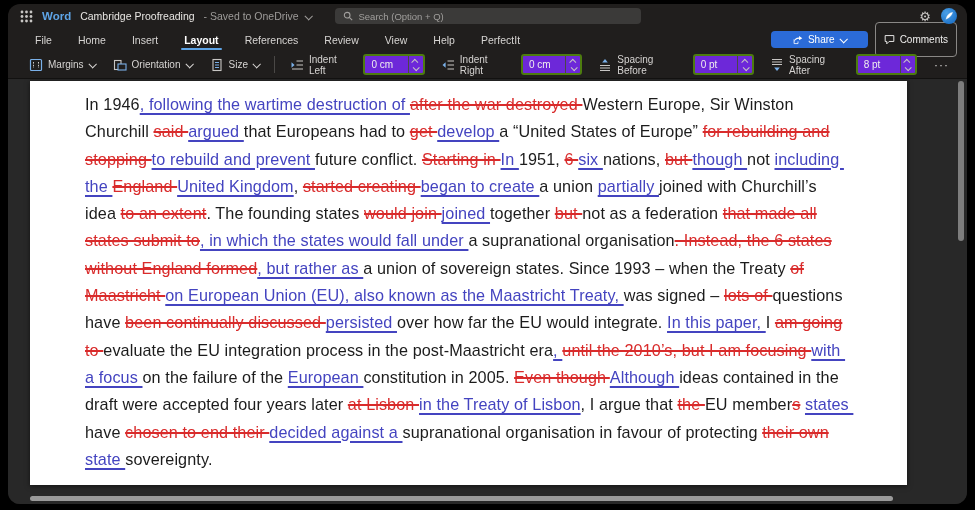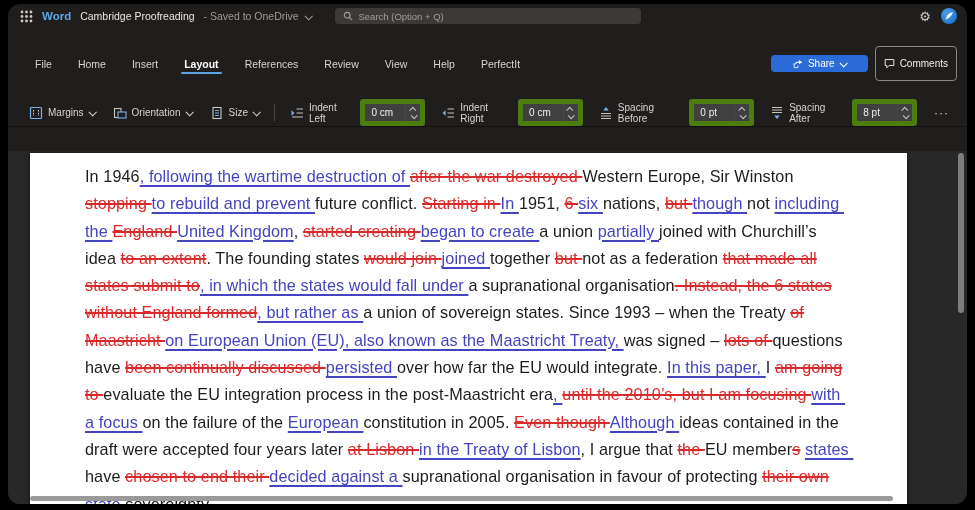--- a/index.html
+++ b/index.html
@@ -1,18 +1,18 @@
 <!DOCTYPE html>
 <html style="--del: #d92b2b; --ins: #4444c0;"><head>
 <meta charset="utf-8">
 <style>
   html,body{margin:0;padding:0;background:#000;width:975px;height:510px;overflow:hidden;
     font-family:"Liberation Sans",sans-serif;}
   .window{position:absolute;left:8px;top:4px;width:959px;height:500px;border-radius:12px;
-    background:#201e1d;overflow:hidden;display:flex;flex-direction:column;gap:24px;}
+    background:#201e1d;overflow:hidden;display:flex;flex-direction:column;}
   
   .topbar{height:24px;display:flex;align-items:center;padding:0 10px 0 12px;position:relative;flex:0 0 auto;}
   .tb-left{display:flex;align-items:center;gap:9px;}
   .app-name{color:#5ea4e6;font-size:11.5px;font-weight:bold;}
   .doc-title{color:#e8e6e3;font-size:10.5px;}
   .saved{color:#9d9b99;font-size:10.5px;}
   .chev{display:inline-block;width:5px;height:5px;border-right:1.3px solid currentColor;
     border-bottom:1.3px solid currentColor;transform:rotate(45deg) translateY(-1px);}
   .saved-chev{color:#9d9b99;margin-left:3px;}
   .tb-center{position:absolute;left:50%;transform:translateX(-50%);top:4px;}
@@ -36,21 +36,21 @@
   .btn-comments{display:flex;align-items:center;gap:5px;background:transparent;color:#f0efee;
     border:1px solid #8a8886;border-radius:4px;height:35px;padding:0 8px;font-size:10px;
     font-family:inherit;cursor:pointer;}
   
   .ribbon{height:27px;display:flex;align-items:center;gap:4px;padding:0 10px 0 14px;flex:0 0 auto;
     border-bottom:1px solid #121110;}
   .rb-btn{display:flex;align-items:center;gap:5px;background:none;border:none;color:#d6d4d2;
     font-size:10px;font-family:inherit;height:21px;padding:0 7px;border-radius:3px;cursor:pointer;}
   .rb-label{display:flex;align-items:center;gap:5px;color:#d6d4d2;font-size:10px;padding:0 4px 0 7px;}
   .rb-div{width:1px;height:17px;background:#4a4846;margin:0 4px;}
-  .spin{display:flex;align-items:center;background:#404040;border:5px solid #4d7c0f;border-radius:3px;
+  .spin{display:flex;align-items:center;background:#6d28d9;border:2px solid #4d7c0f;border-radius:3px;
     height:17px;width:58px;margin-right:5px;cursor:text;}
   .spin-val{flex:1;color:#f0efee;font-size:10px;padding-left:6px;}
   .spin-arrows{display:flex;flex-direction:column;justify-content:center;gap:2px;width:14px;height:100%;
     border-left:1px solid #4a4846;align-items:center;cursor:pointer;}
   .sa{width:4px;height:4px;border-right:1.2px solid #c8c6c4;border-bottom:1.2px solid #c8c6c4;}
   .sa.up{transform:rotate(-135deg) translateY(-1px);}
   .sa.down{transform:rotate(45deg) translateY(-1px);}
   .rb-more{color:#d6d4d2;font-size:12px;letter-spacing:1px;background:none;border:none;
     padding:0 8px;cursor:pointer;font-family:inherit;}
   
@@ -248,20 +248,21 @@
           <span class="sa up"></span>
           <span class="sa down"></span>
         </span>
     </div>
     <button class="rb-more">···</button>
   </div>
 
   <div class="canvas">
     <div class="page">
         <div class="line"><span class="norm">In 1946</span><span class="ins">, following the wartime destruction of </span><span class="del">after the war destroyed </span><span class="norm">Western Europe, Sir Winston</span></div>
+        <div class="line"><span class="norm">Churchill </span><span class="del">said </span><span class="ins">argued </span><span class="norm">that Europeans had to </span><span class="del">get </span><span class="ins">develop </span><span class="norm">a “United States of Europe” </span><span class="del">for rebuilding and</span></div>
         <div class="line"><span class="del">stopping </span><span class="ins">to rebuild and prevent </span><span class="norm">future conflict. </span><span class="del">Starting in </span><span class="ins">In </span><span class="norm">1951, </span><span class="del">6 </span><span class="ins">six </span><span class="norm">nations, </span><span class="del">but </span><span class="ins">though </span><span class="norm">not </span><span class="ins">including </span></div>
         <div class="line"><span class="ins">the </span><span class="del">England </span><span class="ins">United Kingdom</span><span class="norm">, </span><span class="del">started creating </span><span class="ins">began to create </span><span class="norm">a union </span><span class="ins">partially </span><span class="norm">joined with Churchill’s</span></div>
         <div class="line"><span class="norm">idea </span><span class="del">to an extent</span><span class="norm">. The founding states </span><span class="del">would join </span><span class="ins">joined </span><span class="norm">together </span><span class="del">but </span><span class="norm">not as a federation </span><span class="del">that made all</span></div>
         <div class="line"><span class="del">states submit to</span><span class="ins">, in which the states would fall under </span><span class="norm">a supranational organisation</span><span class="del">. Instead, the 6 states</span></div>
         <div class="line"><span class="del">without England formed</span><span class="ins">, but rather as </span><span class="norm">a union of sovereign states. Since 1993 – when the Treaty </span><span class="del">of</span></div>
         <div class="line"><span class="del">Maastricht </span><span class="ins">on European Union (EU), also known as the Maastricht Treaty, </span><span class="norm">was signed – </span><span class="del">lots of </span><span class="norm">questions</span></div>
         <div class="line"><span class="norm">have </span><span class="del">been continually discussed </span><span class="ins">persisted </span><span class="norm">over how far the EU would integrate. </span><span class="ins">In this paper, </span><span class="norm">I </span><span class="del">am going</span></div>
         <div class="line"><span class="del">to </span><span class="norm">evaluate the EU integration process in the post-Maastricht era</span><span class="ins">, </span><span class="del">until the 2010’s, but I am focusing </span><span class="ins">with </span></div>
         <div class="line"><span class="ins">a focus </span><span class="norm">on the failure of the </span><span class="ins">European </span><span class="norm">constitution in 2005. </span><span class="del">Even though </span><span class="ins">Although </span><span class="norm">ideas contained in the</span></div>
         <div class="line"><span class="norm">draft were accepted four years later </span><span class="del">at Lisbon </span><span class="ins">in the Treaty of Lisbon</span><span class="norm">, I argue that </span><span class="del">the </span><span class="norm">EU member</span><span class="del">s</span><span class="norm"> </span><span class="ins">states </span></div>

